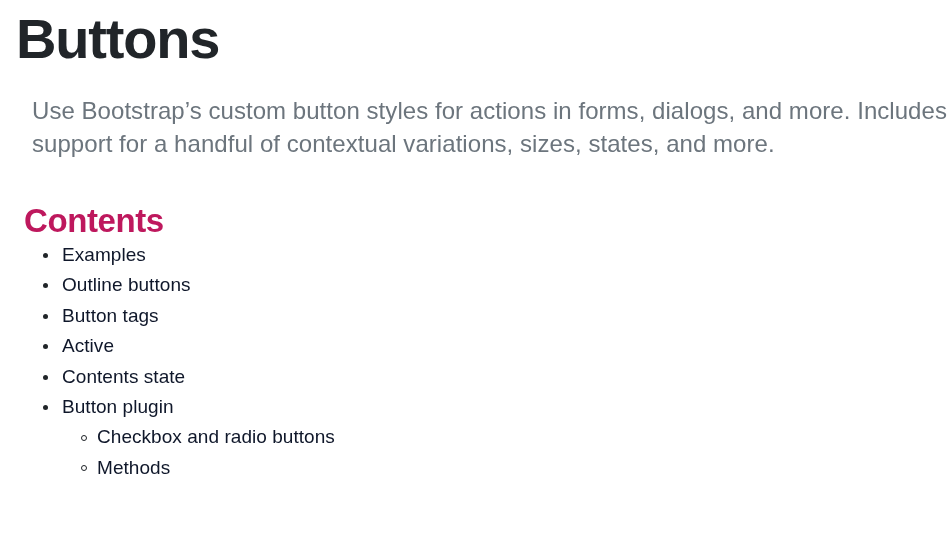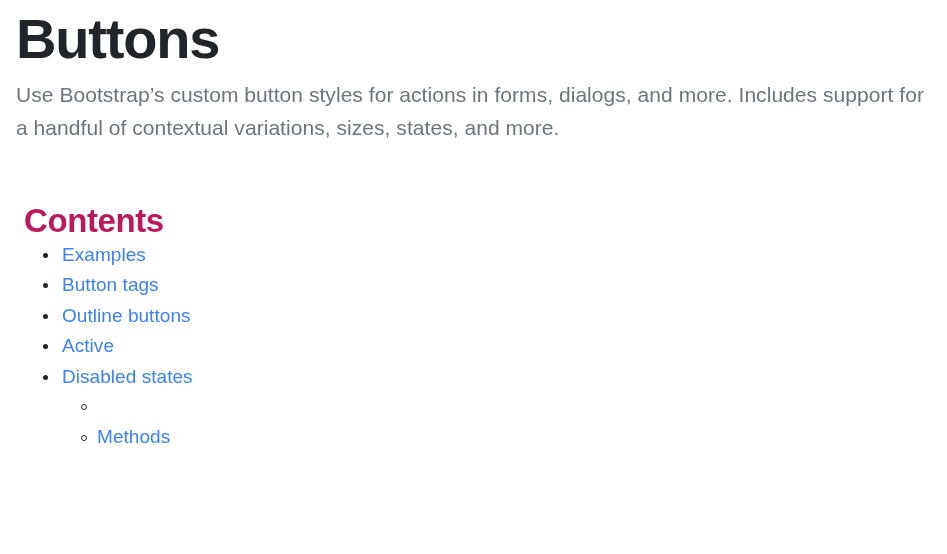--- a/index.html
+++ b/index.html
@@ -34,27 +34,27 @@
     font-size: 56px;
     line-height: 70px;
     font-weight: 700;
     letter-spacing: -1.2px;
     color: #212529;
     white-space: nowrap;
   }
 
   
   .lead {
-    margin: 0;
+    margin: 16px;
     padding: 0;
     position: absolute;
     left: 16px;
     top: 78px;
     width: 915px;
-    font-size: 21px;
+    font-size: 24px;
     line-height: 33px;
     font-weight: 300;
     color: #6c757d;
     letter-spacing: 0.05px;
   }
 
   
   .contents-heading {
     margin: 8px;
     padding: 0;
@@ -121,21 +121,21 @@
     top: 12.5px;
     width: 4px;
     height: 4px;
     border-radius: 50%;
     border: 1px solid #212529;
     background: transparent;
     box-sizing: content-box;
   }
 
   a.toc-link {
-    color: #3b82f6;
+    color: #0f172a;
     text-decoration: none;
     font-size: 19px;
     letter-spacing: 0.05px;
     font-weight: 400;
     cursor: pointer;
     margin-top: 40px;
   }
 </style>
 </head>
 <body>
@@ -151,46 +151,51 @@
   <nav class="toc">
     <ul class="toc-list">
 
       <li class="toc-item">
         <span class="bullet"></span>
         <a class="toc-link" href="#">Examples</a>
       </li>
 
       <li class="toc-item">
         <span class="bullet"></span>
+        <a class="toc-link" href="#">Outline buttons</a>
+      </li>
+
+      <li class="toc-item">
+        <span class="bullet"></span>
         <a class="toc-link" href="#">Button tags</a>
       </li>
 
       <li class="toc-item">
         <span class="bullet"></span>
-        <a class="toc-link" href="#">Outline buttons</a>
-      </li>
-
-      <li class="toc-item">
-        <span class="bullet"></span>
         <a class="toc-link" href="#">Active</a>
       </li>
 
 
       <li class="toc-item">
         <span class="bullet"></span>
-        <a class="toc-link" href="#">Disabled states</a>
-      </li>
-
+        <a class="toc-link" href="#">Contents state</a>
+      </li>
+
+      <li class="toc-item">
+        <span class="bullet"></span>
+        <a class="toc-link" href="#">Button plugin</a>
+      </li>
 
       <li>
         <ul class="toc-sublist">
 
 
           <li class="toc-subitem">
             <span class="bullet-hollow"></span>
+            <a class="toc-link" href="#">Checkbox and radio buttons</a>
           </li>
 
           <li class="toc-subitem">
             <span class="bullet-hollow"></span>
             <a class="toc-link" href="#">Methods</a>
           </li>
 
         </ul>
       </li>
 

